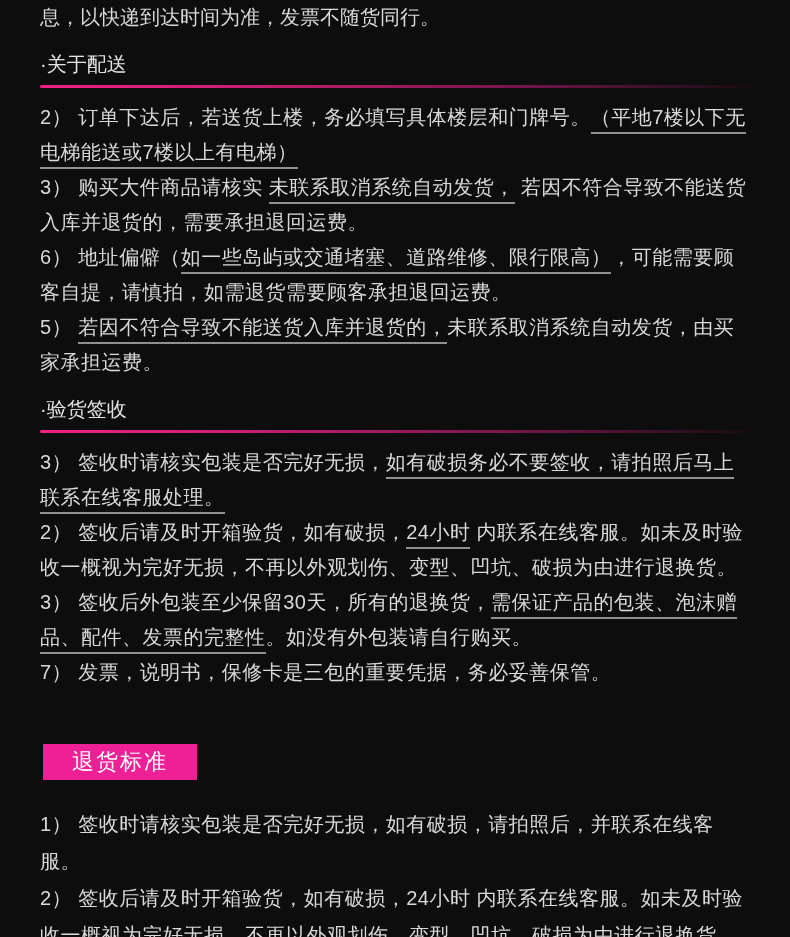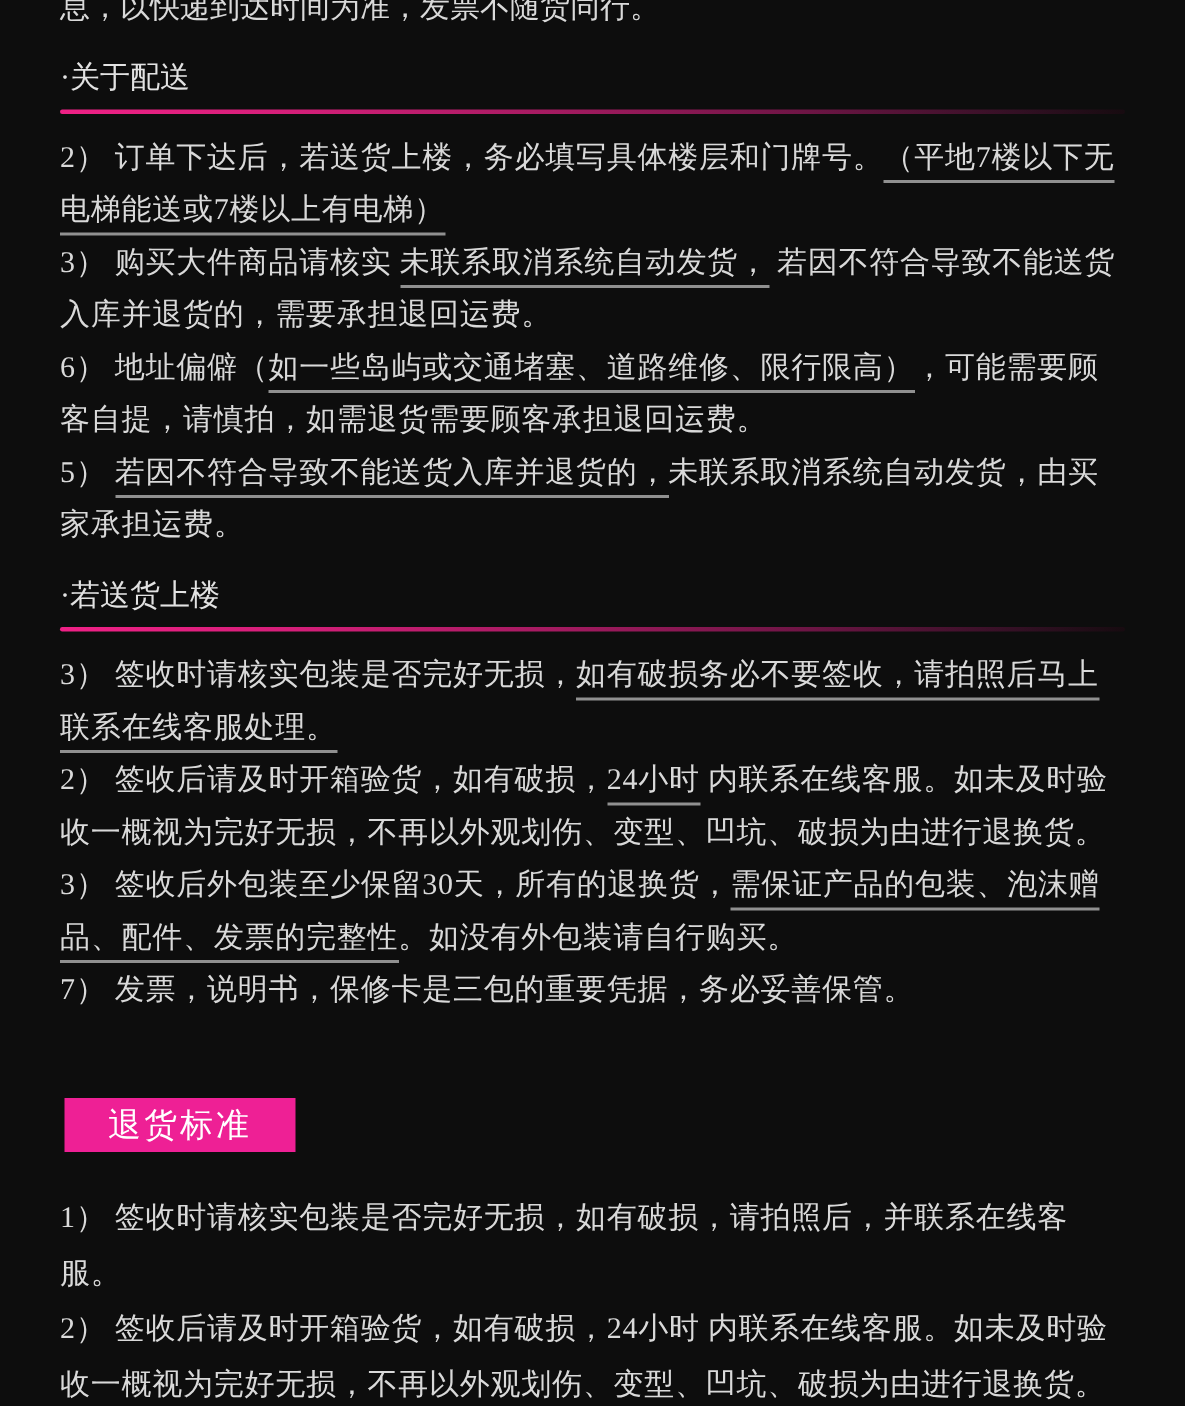--- a/index.html
+++ b/index.html
@@ -6,24 +6,24 @@
     margin: 0;
     padding: 0;
     background: #0d0d0d;
   }
   .page {
     position: relative;
     width: 790px;
     height: 937px;
     overflow: hidden;
     box-sizing: border-box;
-    padding: 0 40px;
+    padding: 12px 40px;
     background: #0d0d0d;
     color: #d9d9d9;
-    font-family: Liberation Serif, serif;
+    font-family: Liberation Sans, sans-serif;
   }
   p { margin: 0; }
   .intro {
     margin-top: -12px;
     font-size: 20px;
     line-height: 35px;
   }
   .sec-heading {
     margin-top: 15px;
     font-size: 20px;
@@ -74,21 +74,21 @@
 
   <p class="sec-heading">·关于配送</p>
   <div class="divider"></div>
   <div class="list">
       <p class="li"><span>2） 订单下达后，若送货上楼，务必填写具体楼层和门牌号。</span><span class="u">（平地7楼以下无电梯能送或7楼以上有电梯）</span></p>
       <p class="li"><span>3） 购买大件商品请核实 </span><span class="u">未联系取消系统自动发货，</span><span> 若因不符合导致不能送货入库并退货的，需要承担退回运费。</span></p>
       <p class="li"><span>6） 地址偏僻（</span><span class="u">如一些岛屿或交通堵塞、道路维修、限行限高）</span><span>，可能需要顾客自提，请慎拍，如需退货需要顾客承担退回运费。</span></p>
       <p class="li"><span>5） </span><span class="u">若因不符合导致不能送货入库并退货的，</span><span>未联系取消系统自动发货，由买家承担运费。</span></p>
     </div>
 
-  <p class="sec-heading">·若送货上楼</p>
+  <p class="sec-heading">·验货签收</p>
   <div class="divider"></div>
   <div class="list">
       <p class="li"><span>3） 签收时请核实包装是否完好无损，</span><span class="u">如有破损务必不要签收，请拍照后马上联系在线客服处理。</span></p>
       <p class="li"><span>2） 签收后请及时开箱验货，如有破损，</span><span class="u">24小时</span><span> 内联系在线客服。如未及时验收一概视为完好无损，不再以外观划伤、变型、凹坑、破损为由进行退换货。</span></p>
       <p class="li"><span>3） 签收后外包装至少保留30天，所有的退换货，</span><span class="u">需保证产品的包装、泡沫赠品、配件、发票的完整性</span><span>。如没有外包装请自行购买。</span></p>
       <p class="li"><span>7） 发票，说明书，保修卡是三包的重要凭据，务必妥善保管。</span></p>
     </div>
 
   <div class="badge-row">
     <span class="pink-badge">退货标准</span>

